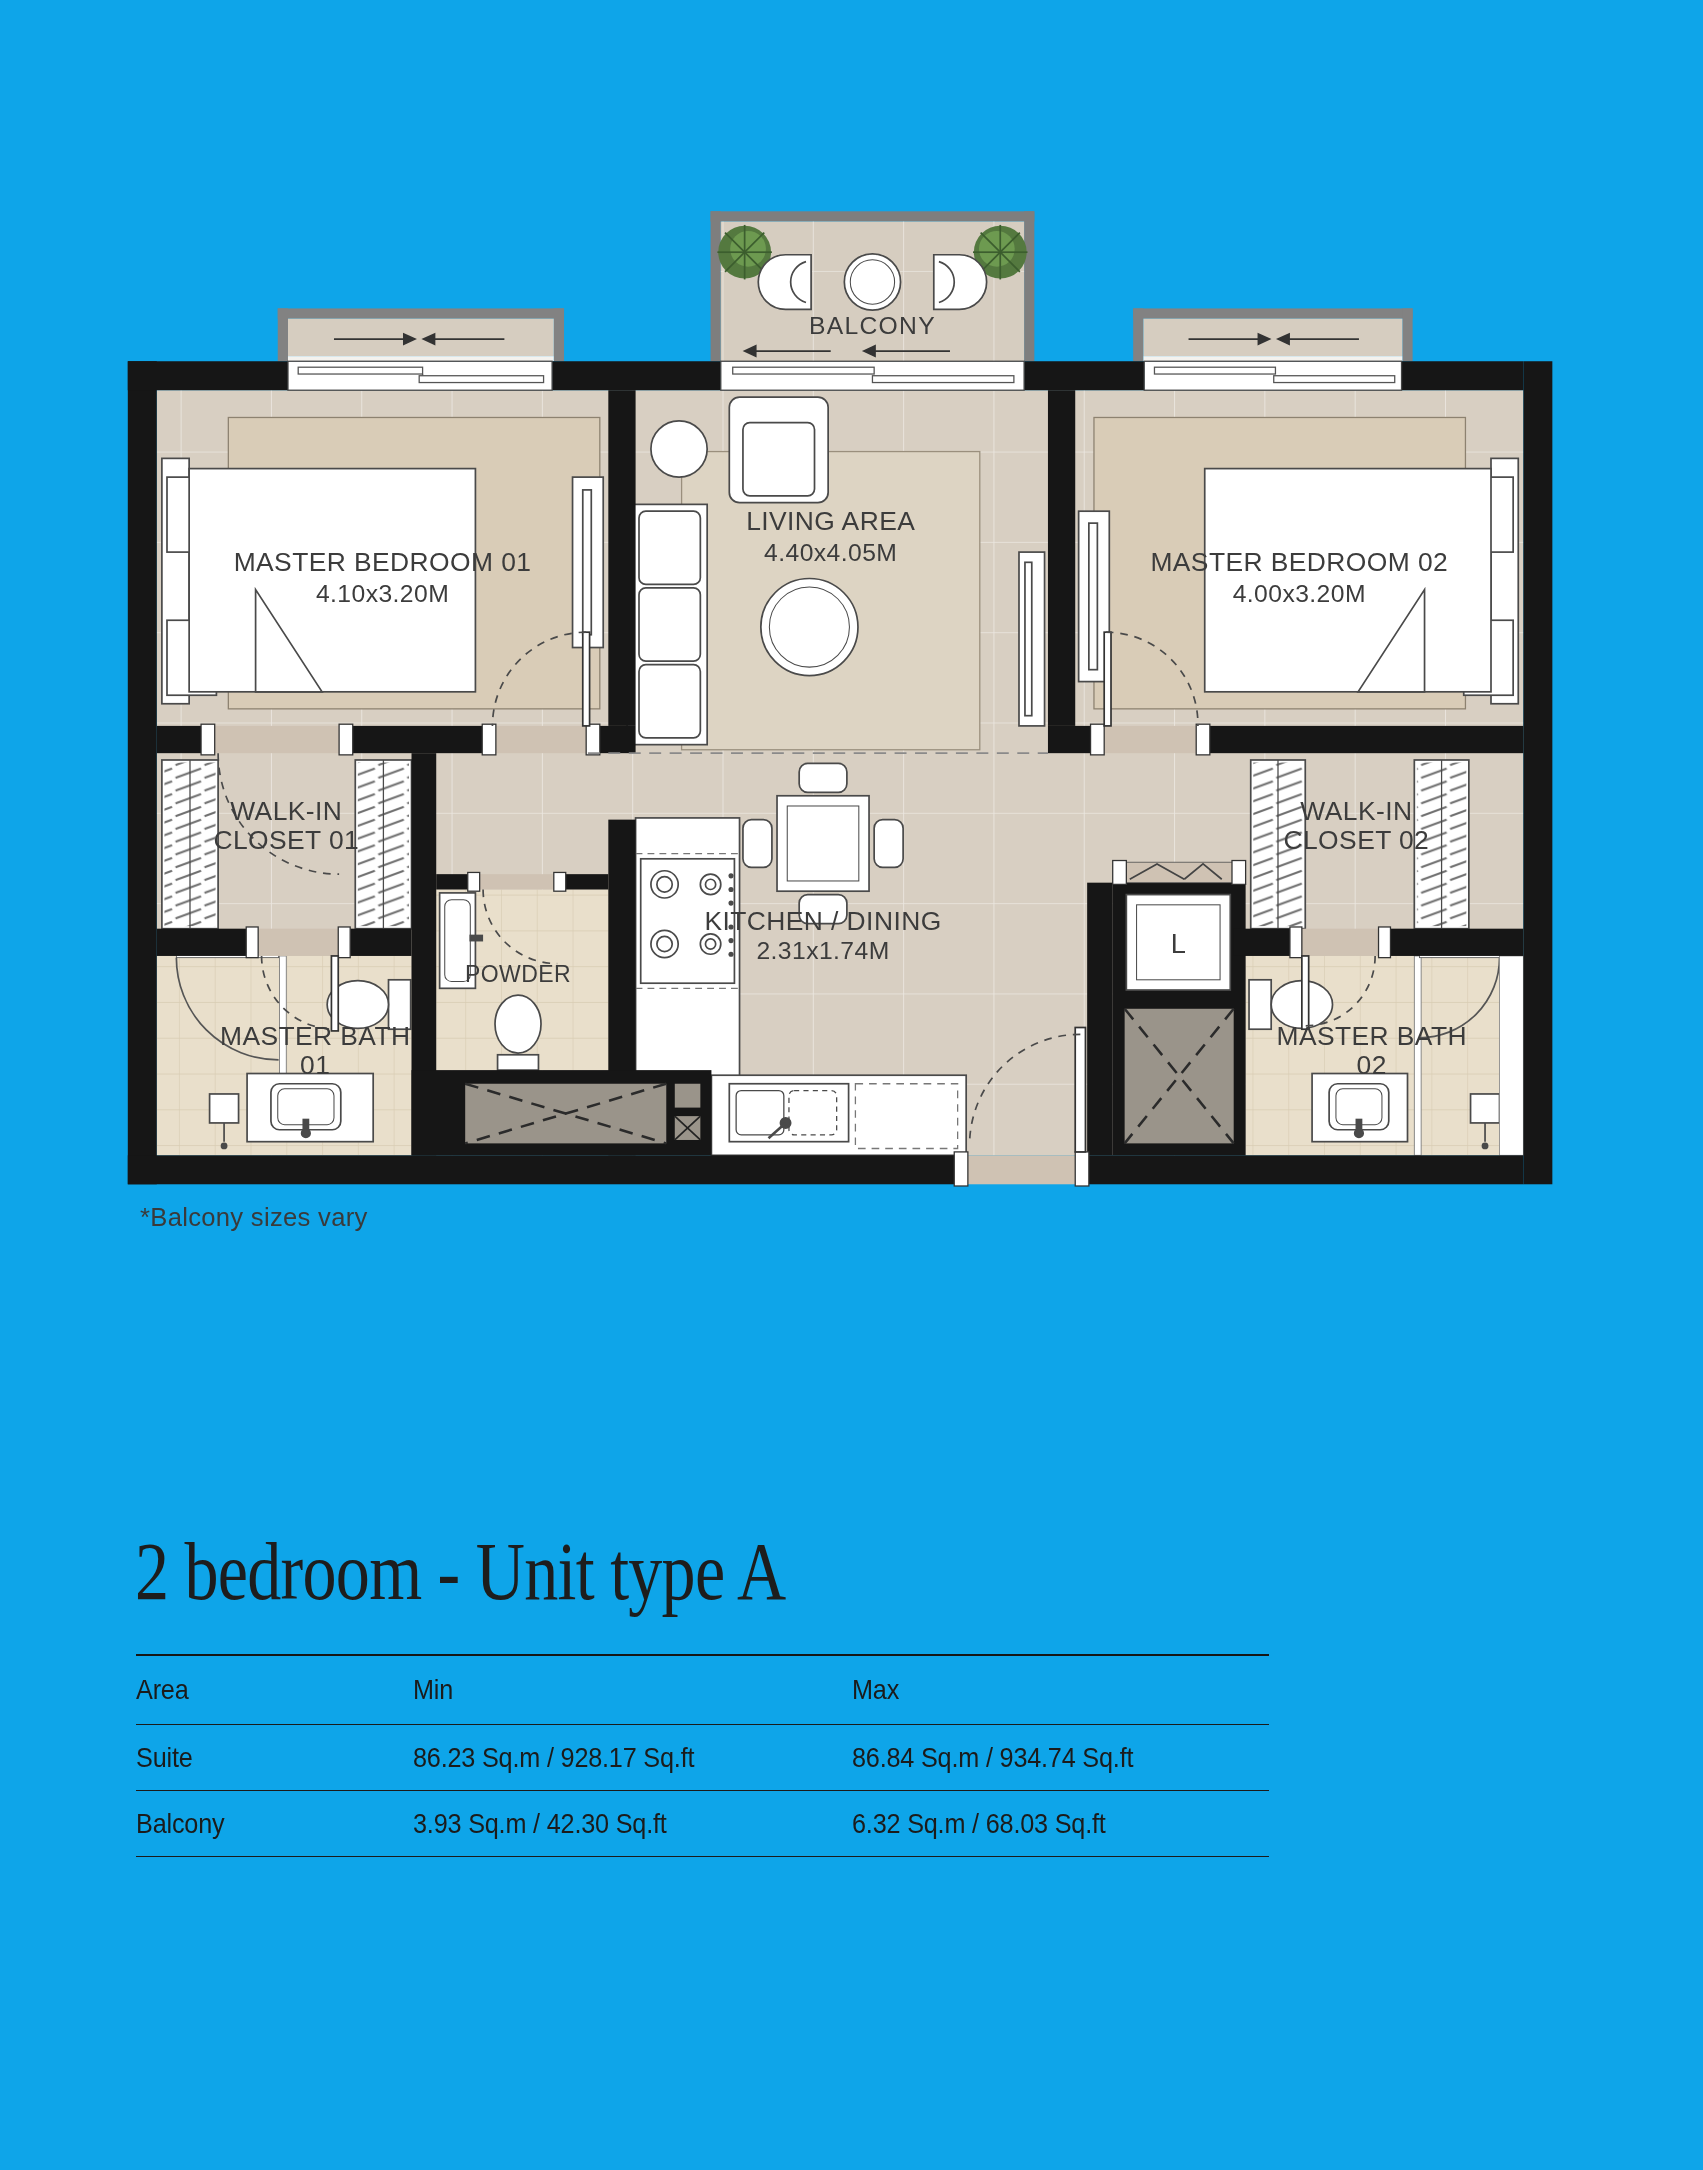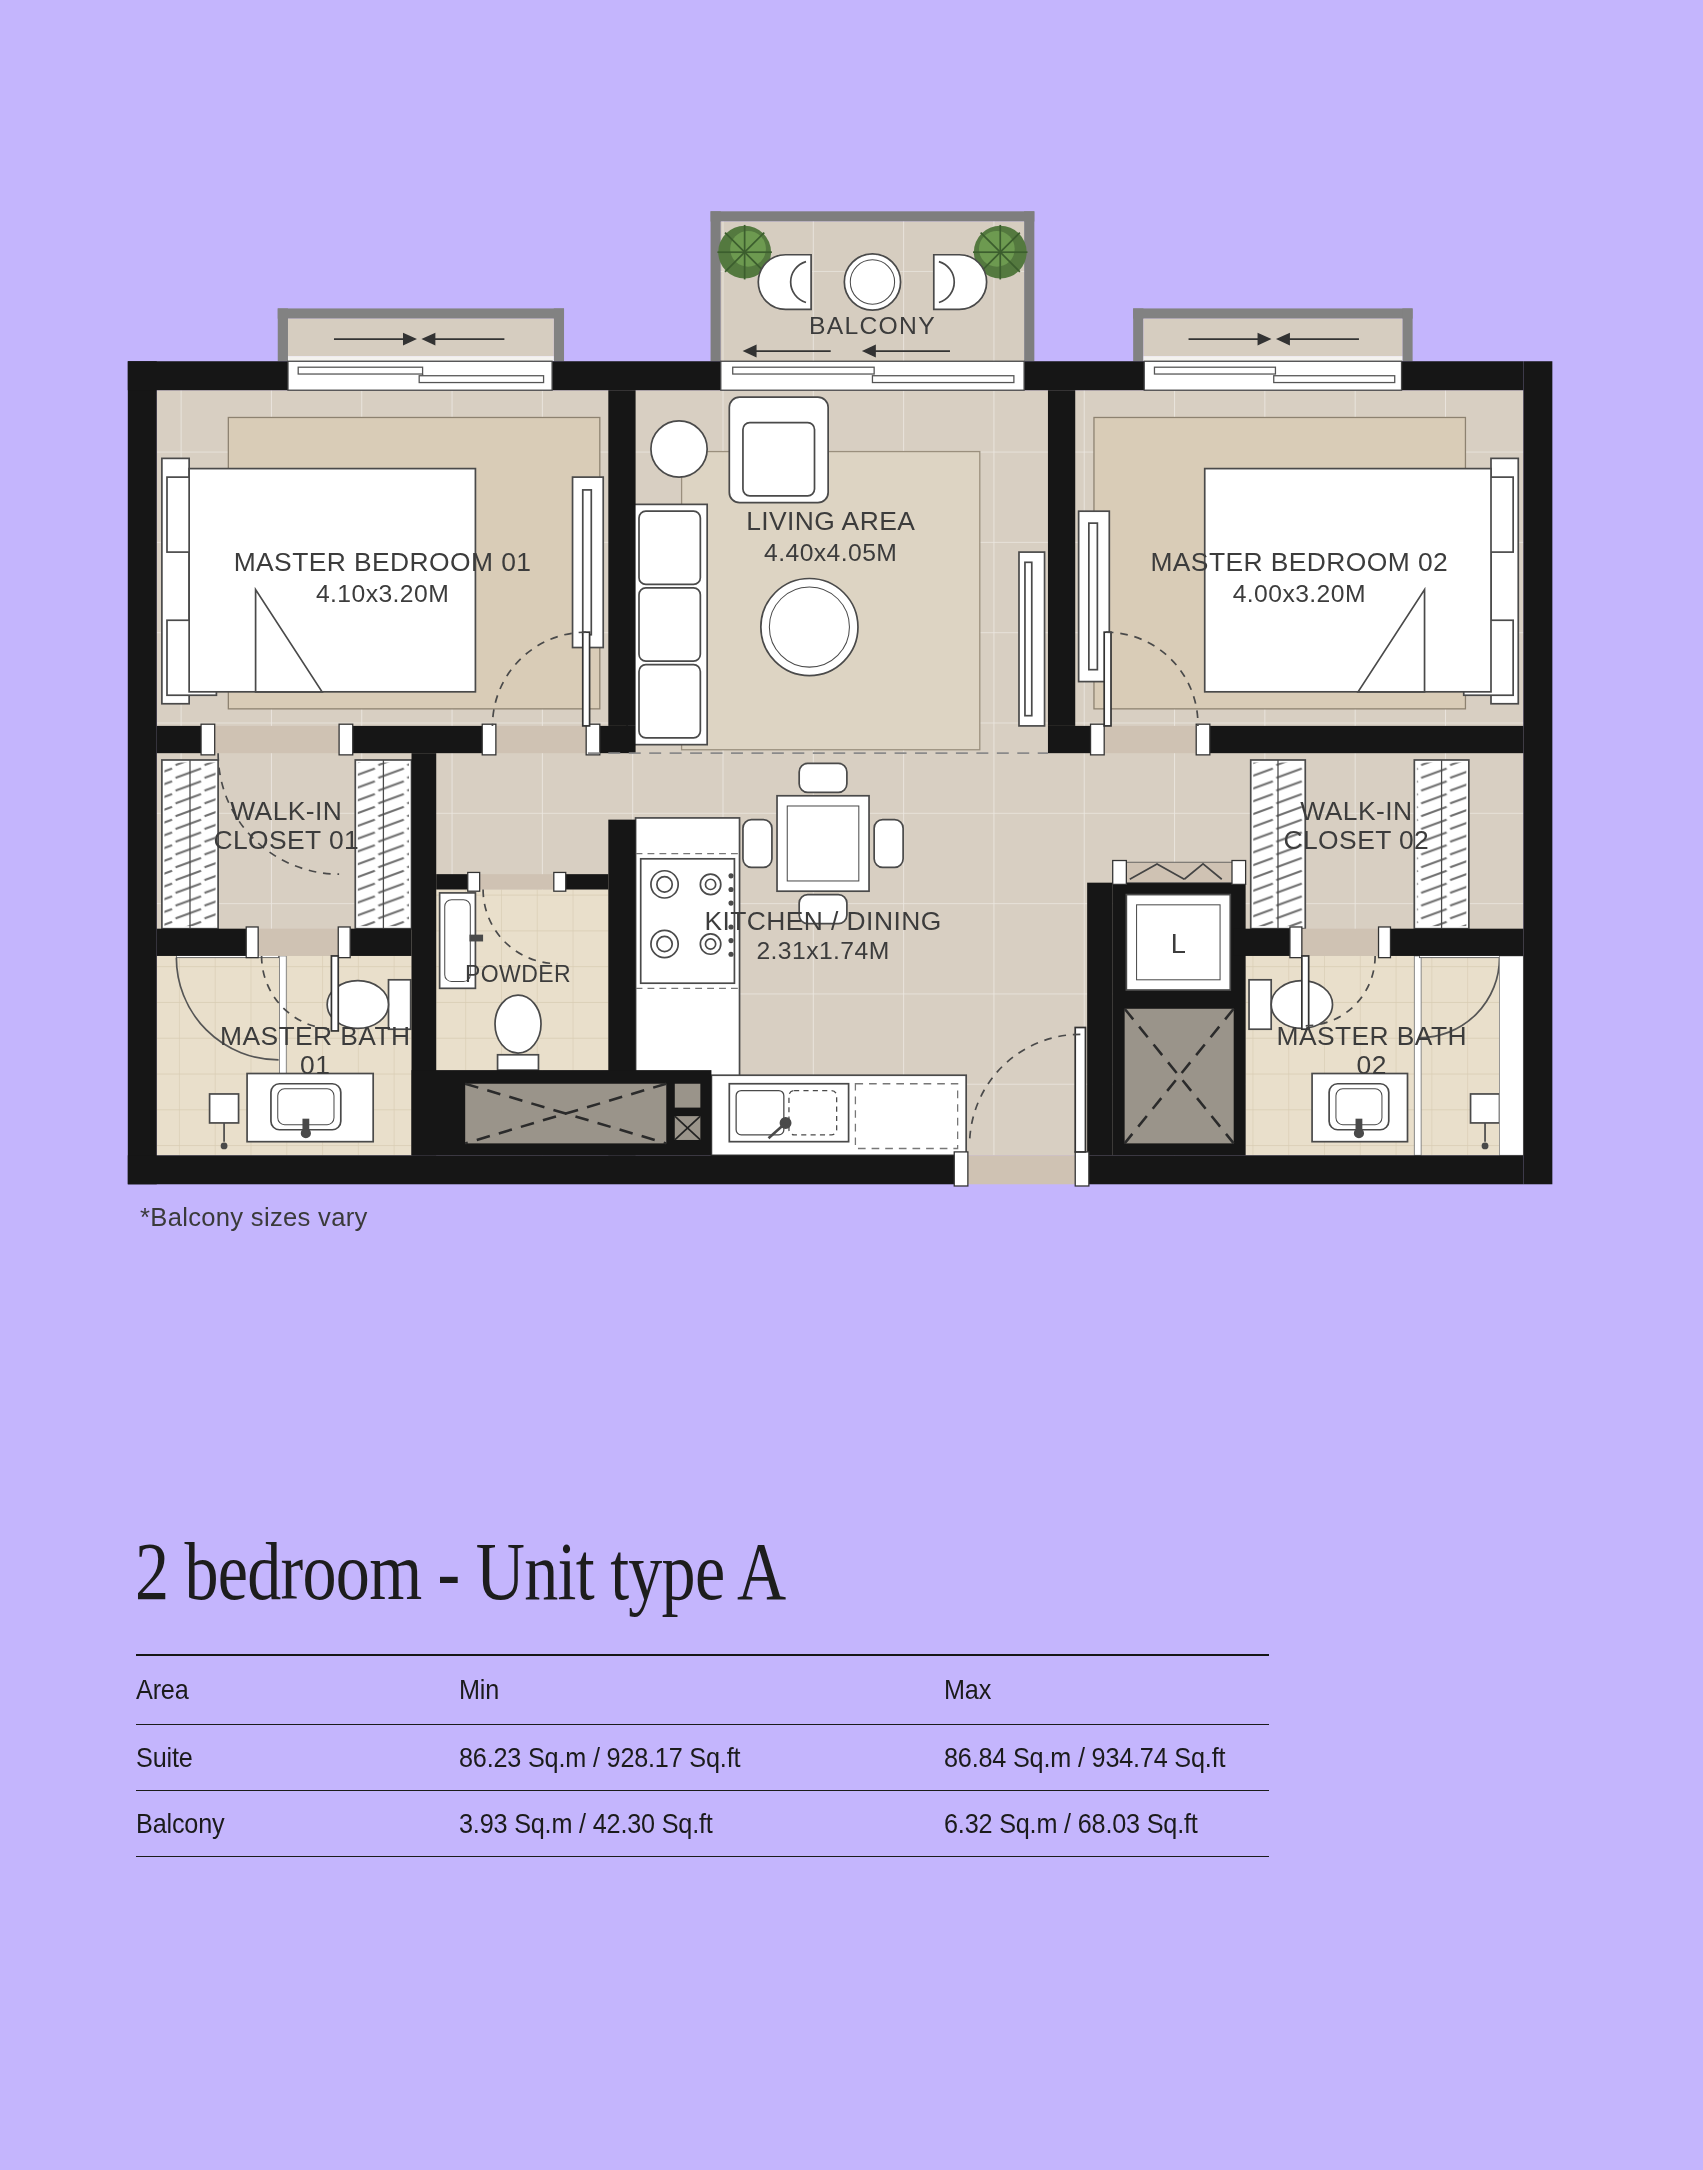--- a/index.html
+++ b/index.html
@@ -1,26 +1,26 @@
 <!DOCTYPE html>
 <html style="font-size:13.6px"><head>
 <meta charset="utf-8">
 <style>
   html,body{margin:0;padding:0;background:#ffffff;}
-  .page{position:relative;width:1704px;height:2170px;background:#c4b5fd;overflow:hidden;
+  .page{position:relative;width:1704px;height:2170px;background:#0ea5e9;overflow:hidden;
         font-family:"Liberation Sans",sans-serif;}
   .plan-svg{position:absolute;left:0;top:0;}
   .note{position:absolute;left:140px;top:1203px;font-size:25.6px;color:#3a3a3a;letter-spacing:0.3px;text-align:center;}
   .title{position:absolute;left:135px;top:1523px;margin:0;font-family:"Liberation Serif",serif;
          font-weight:400;font-size:83px;color:#1d1d1d;letter-spacing:-0.9px;white-space:nowrap;
          transform:scaleX(.82);transform-origin:left center;}
   .tbl{position:absolute;left:136px;top:1654px;width:1133px;border-top:2.6px solid #161616;
        font-size:28px;color:#1b1b1b;}
   .trow{display:grid;grid-template-columns:277px 439px 1fr;align-items:center;height:65px;
-        border-bottom:1.7px solid #1b1b1b;gap:46px;}
+        border-bottom:1.7px solid #1b1b1b;}
   .trow.head{height:68px;}
   .trow.last{border-bottom:none;}
   .cell span{display:inline-block;transform:scaleX(.9);transform-origin:left center;
              letter-spacing:-0.2px;white-space:nowrap;}
   svg text{font-family:"Liberation Sans",sans-serif;fill:#3c3c3c;}
   .room-name{font-size:31px;letter-spacing:.5px;}
   .room-dims{font-size:29px;letter-spacing:.5px;}
   .small-label{font-size:27px;letter-spacing:.5px;}
 </style>
 </head>

